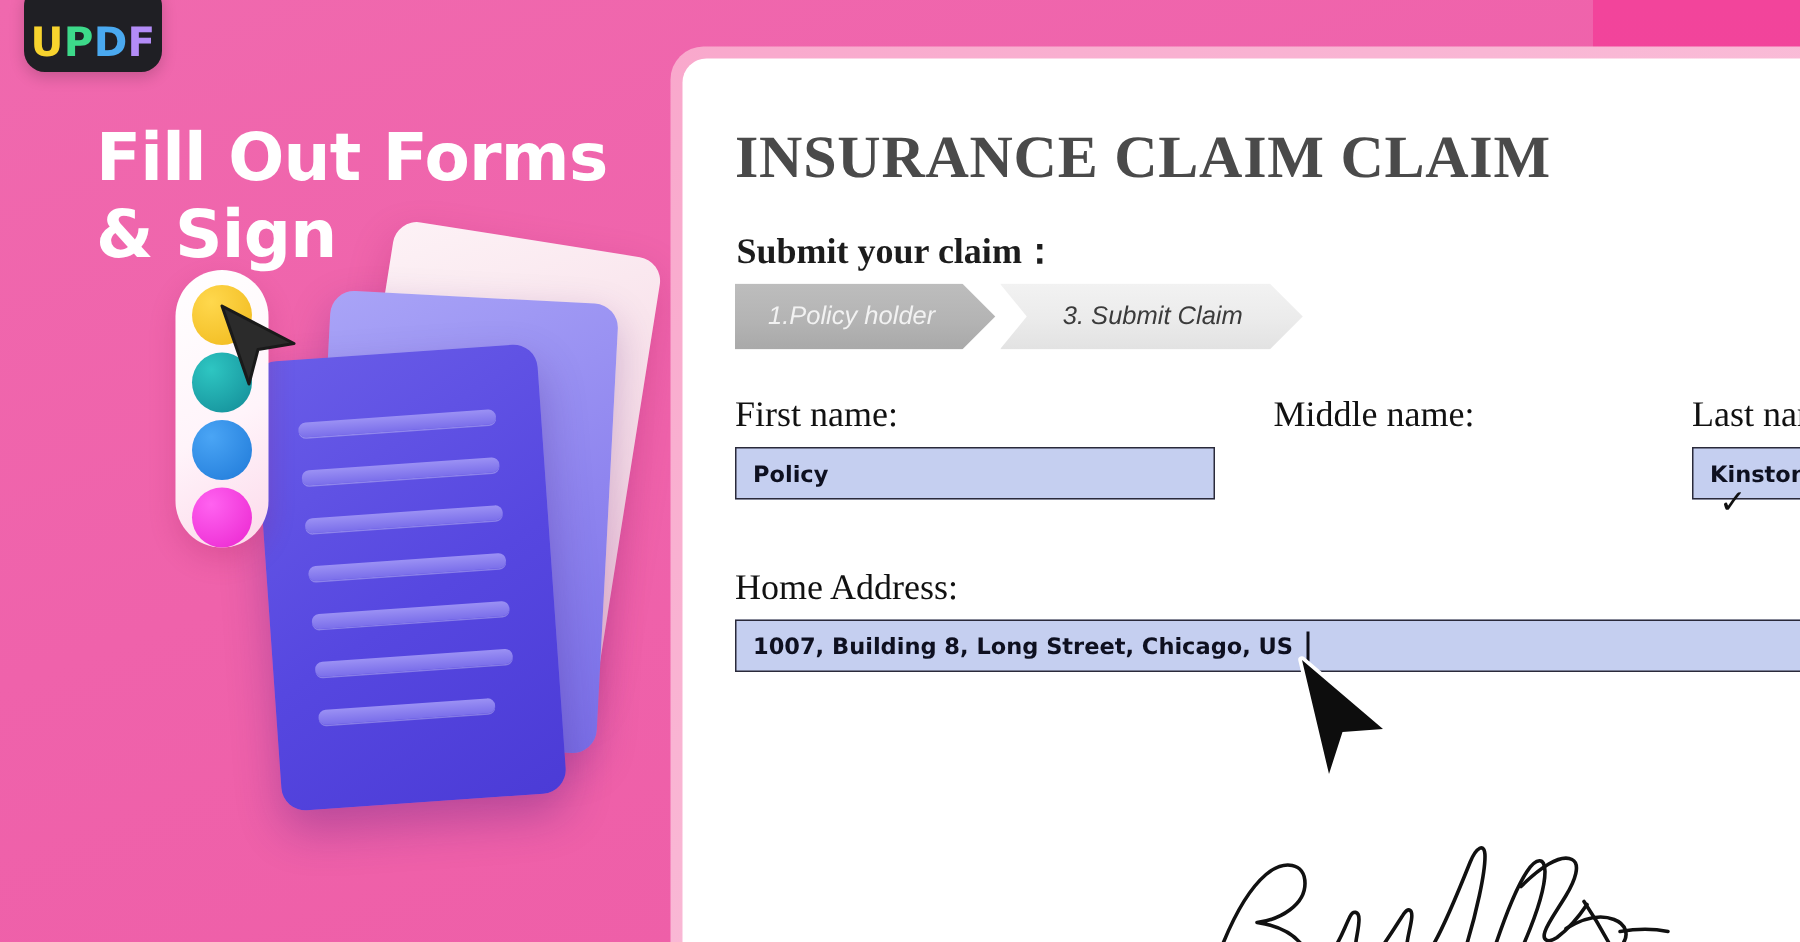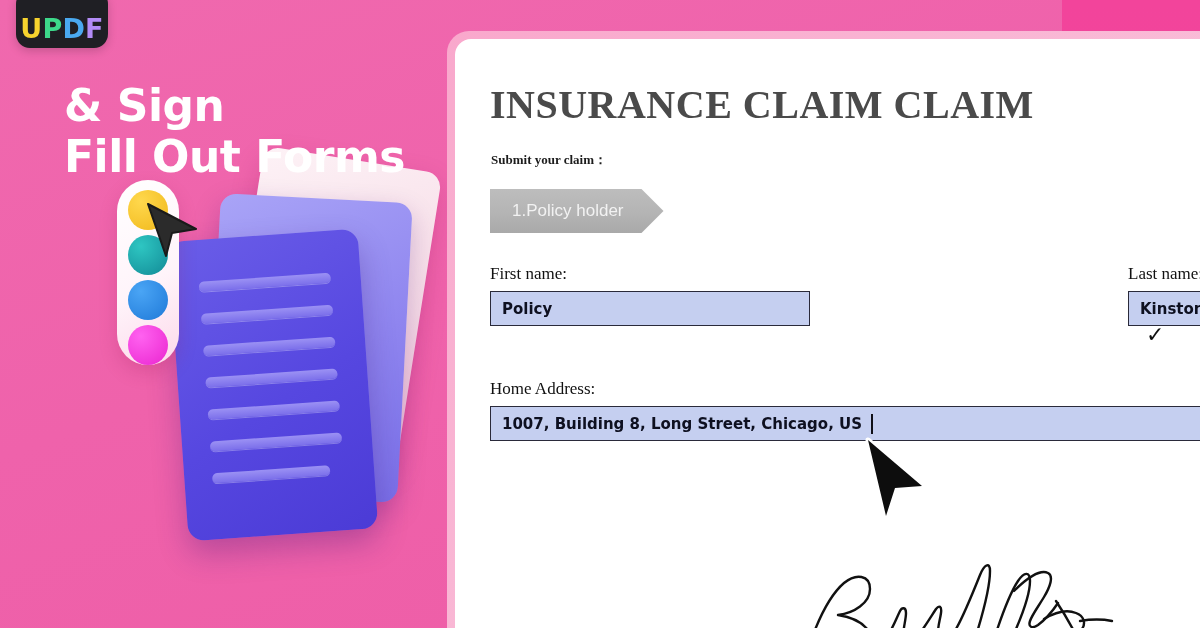--- a/index.html
+++ b/index.html
@@ -104,26 +104,26 @@
 
   .doc-title{
     position:absolute; left:35px; top:42px;
     font-family:"Liberation Serif", serif;
     font-weight:bold; font-size:40px; color:#4a4a4a; letter-spacing:0.5px;
     white-space:nowrap;
   }
   .doc-sub{
     position:absolute; left:36px; top:112px;
     font-family:"Liberation Serif", serif;
-    font-weight:bold; font-size:13px; color:#1c1c1c;
+    font-weight:bold; font-size:24px; color:#1c1c1c;
     white-space:nowrap;
   }
 
   
-  .steps{ position:absolute; left:35px; top:150px; display:flex; }
+  .steps{ position:absolute; left:35px; top:150px; display:flex;font-style:italic; }
   .step{
     height:44px; display:flex; align-items:center;
     padding:0 34px 0 26px; font-size:17px; color:#3b3b3b;
     white-space:nowrap; margin-right:3px;
     clip-path:polygon(0 0, calc(100% - 22px) 0, 100% 50%, calc(100% - 22px) 100%, 0 100%);
   }
   .step.s1{
     background:linear-gradient(180deg,#bdbdbd 0%,#b4b4b4 55%,#a9a9a9 100%);
     color:#f2f2f2; padding-left:22px; padding-right:40px;
   }
@@ -140,21 +140,21 @@
 
   
   .form{ position:absolute; left:35px; top:225px; width:900px; }
   .row{ display:flex; }
   .fgrp{ position:relative; }
   .fgrp.w1{ width:320px; margin-right:39px; }
   .fgrp.w2{ width:243px; margin-right:36px; }
   .fgrp.w3{ width:240px; }
   .flabel{
     font-family:"Liberation Serif", serif;
-    font-size:17px; color:#111; margin-bottom:7px; white-space:nowrap;
+    font-size:24px; color:#111; margin-bottom:7px; white-space:nowrap;
   }
   .finput{
     height:35px; background:#c5cff0; border:1px solid #2a2a3a;
     display:flex; align-items:center; padding-left:11px;
     font-size:15px; font-weight:bold; color:#0e1020;
     font-family:"DejaVu Sans", sans-serif;
     white-space:nowrap; overflow:hidden;
   }
   .check{
     position:absolute; left:18px; top:60px;
@@ -185,22 +185,22 @@
 <div class="bg-right"></div>
 
 <div class="logo">
   <span class="lg-u">U</span>
   <span class="lg-p">P</span>
   <span class="lg-d">D</span>
   <span class="lg-f">F</span>
 </div>
 
 <div class="headline">
+  <div>Fill Out Forms</div>
   <div>&amp; Sign</div>
-  <div>Fill Out Forms</div>
 </div>
 
 <div class="illus">
 
   <div class="doc back"></div>
   <div class="doc mid"></div>
   <div class="doc front">
     <div class="line" style="top:42px;  width:132px;"></div>
     <div class="line" style="top:74px;  width:132px;"></div>
     <div class="line" style="top:106px; width:132px;"></div>
@@ -224,29 +224,31 @@
 
 <div class="panel-glow"></div>
 
 <div class="panel">
 
   <div class="doc-title">INSURANCE CLAIM CLAIM</div>
   <div class="doc-sub">Submit your claim：</div>
 
   <div class="steps">
     <div class="step s1">1.Policy holder</div>
+    <div class="step s3">3. Submit Claim</div>
   </div>
 
   <div class="form">
     <div class="row">
       <div class="fgrp w1">
         <div class="flabel">First name:</div>
         <div class="finput">Policy</div>
       </div>
       <div class="fgrp w2">
+        <div class="flabel">Middle name:</div>
       </div>
       <div class="fgrp w3">
         <div class="flabel">Last name:</div>
         <div class="finput">Kinston</div>
         <div class="check">✓</div>
       </div>
     </div>
   </div>
 
   <div class="addr-wrap">

